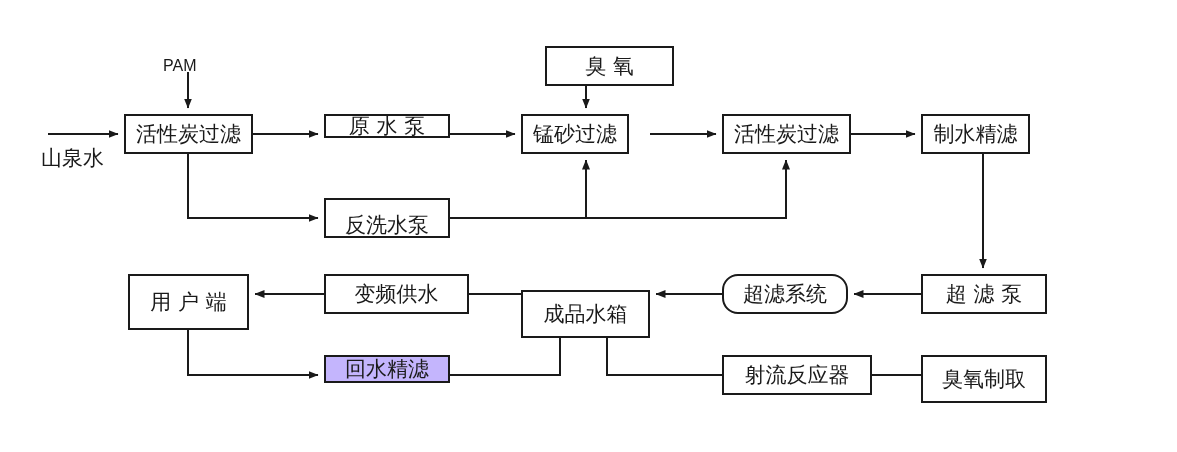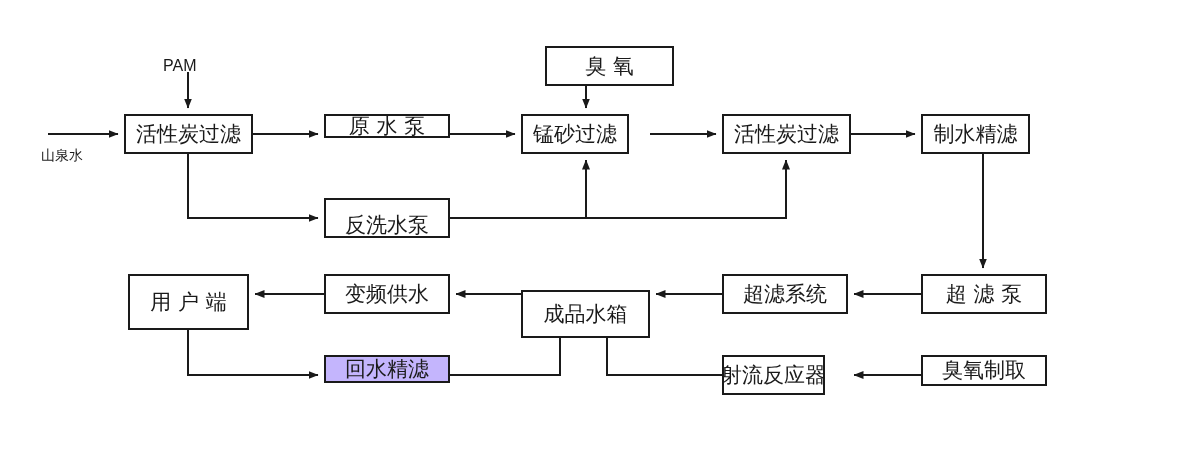--- a/index.html
+++ b/index.html
@@ -40,21 +40,21 @@
     font-family: "DejaVu Sans", "Liberation Sans", sans-serif;
   }
   .free-label {
     position: absolute;
     color: #1a1a1a;
     white-space: nowrap;
     font-family: "DejaVu Sans", "Liberation Sans", sans-serif;
     line-height: 1;
   }
   .free-label.cjk {
-    font-size: 14px;
+    font-size: 21px;
   }
   .free-label.latin {
     font-size: 16px;
     font-family: "Liberation Sans", "DejaVu Sans", sans-serif;
   }
 </style>
 </head>
 <body>
 
 <div id="diagram-root">
@@ -104,39 +104,39 @@
       </div>
       <div class="node" style="left: 921px; top: 114px; width: 109px; height: 40px; border-color: rgb(26, 26, 26); background: rgb(255, 255, 255);">
         <span>制水精滤</span>
       </div>
       <div class="node" style="left: 324px; top: 198px; width: 126px; height: 40px; border-color: rgb(26, 26, 26); background: rgb(255, 255, 255); align-items: flex-end;">
         <span>反洗水泵</span>
       </div>
       <div class="node" style="left: 128px; top: 274px; width: 121px; height: 56px; border-color: rgb(26, 26, 26); background: rgb(255, 255, 255);">
         <span>用 户 端</span>
       </div>
-      <div class="node" style="left: 324px; top: 274px; width: 126px; height: 40px; border-color: rgb(26, 26, 26); background: rgb(255, 255, 255);">
+      <div class="node" style="left: 324px; top: 274px; width: 145px; height: 40px; border-color: rgb(26, 26, 26); background: rgb(255, 255, 255);">
         <span>变频供水</span>
       </div>
       <div class="node" style="left: 521px; top: 290px; width: 129px; height: 48px; border-color: rgb(26, 26, 26); background: rgb(255, 255, 255);">
         <span>成品水箱</span>
       </div>
-      <div class="node" style="left: 722px; top: 274px; width: 126px; height: 40px; border-color: rgb(26, 26, 26); background: rgb(255, 255, 255);">
+      <div class="node" style="left: 722px; top: 274px; width: 126px; height: 40px; border-color: rgb(26, 26, 26); background: rgb(255, 255, 255); border-radius: 16px;">
         <span>超滤系统</span>
       </div>
       <div class="node" style="left: 921px; top: 274px; width: 126px; height: 40px; border-color: rgb(26, 26, 26); background: rgb(255, 255, 255);">
         <span>超 滤 泵</span>
       </div>
       <div class="node" style="left: 324px; top: 355px; width: 126px; height: 28px; border-color: rgb(26, 26, 26); background: #c4b5fd;">
         <span>回水精滤</span>
       </div>
-      <div class="node" style="left: 722px; top: 355px; width: 103px; height: 40px; border-color: rgb(26, 26, 26); background: rgb(255, 255, 255);">
+      <div class="node" style="left: 722px; top: 355px; width: 150px; height: 40px; border-color: rgb(26, 26, 26); background: rgb(255, 255, 255);">
         <span>射流反应器</span>
       </div>
-      <div class="node" style="left: 921px; top: 355px; width: 126px; height: 31px; border-color: rgb(26, 26, 26); background: rgb(255, 255, 255);">
+      <div class="node" style="left: 921px; top: 355px; width: 126px; height: 48px; border-color: rgb(26, 26, 26); background: rgb(255, 255, 255);">
         <span>臭氧制取</span>
       </div>
     </div>
   <div id="labels-layer">
       <div class="free-label latin" style="left: 163px; top: 58px;">PAM</div>
       <div class="free-label cjk" style="left: 41px; top: 148px;">山泉水</div>
     </div>
 </div>
 
 </body></html>

